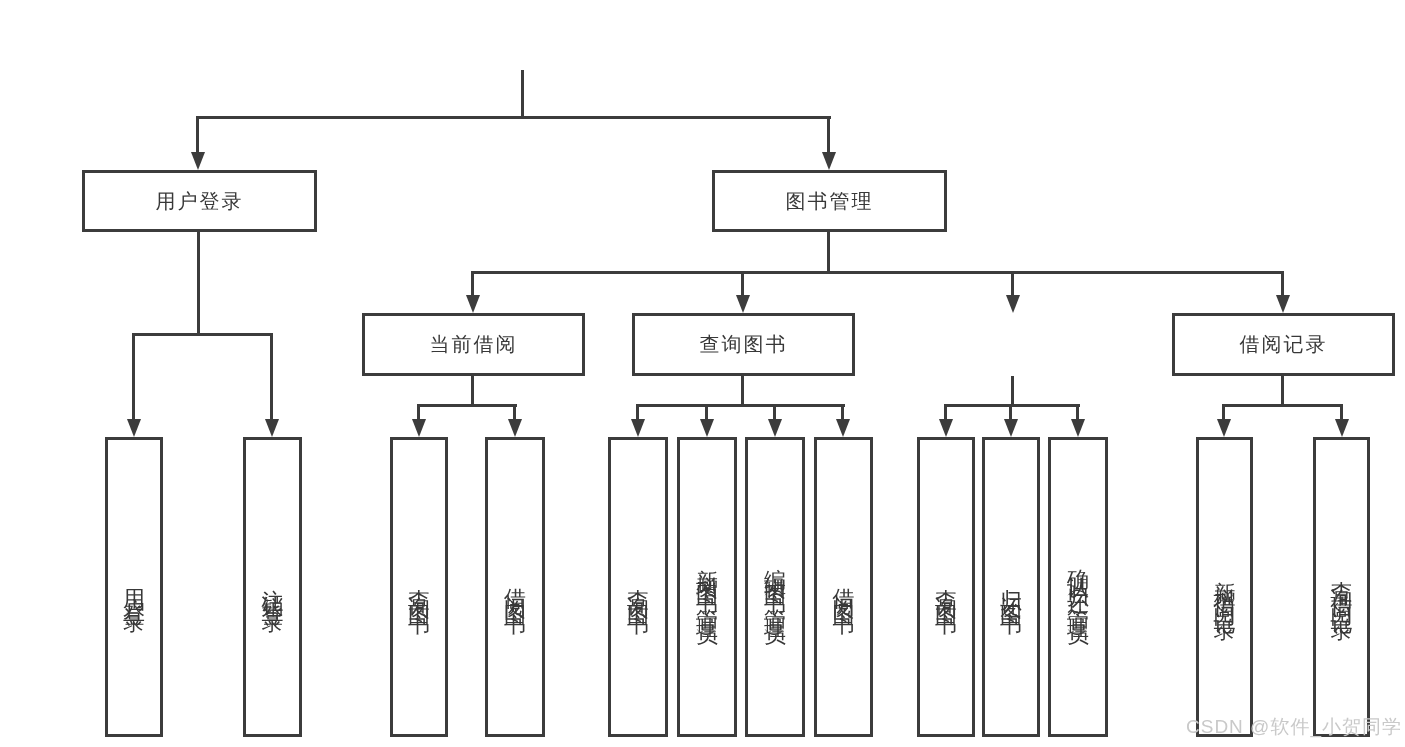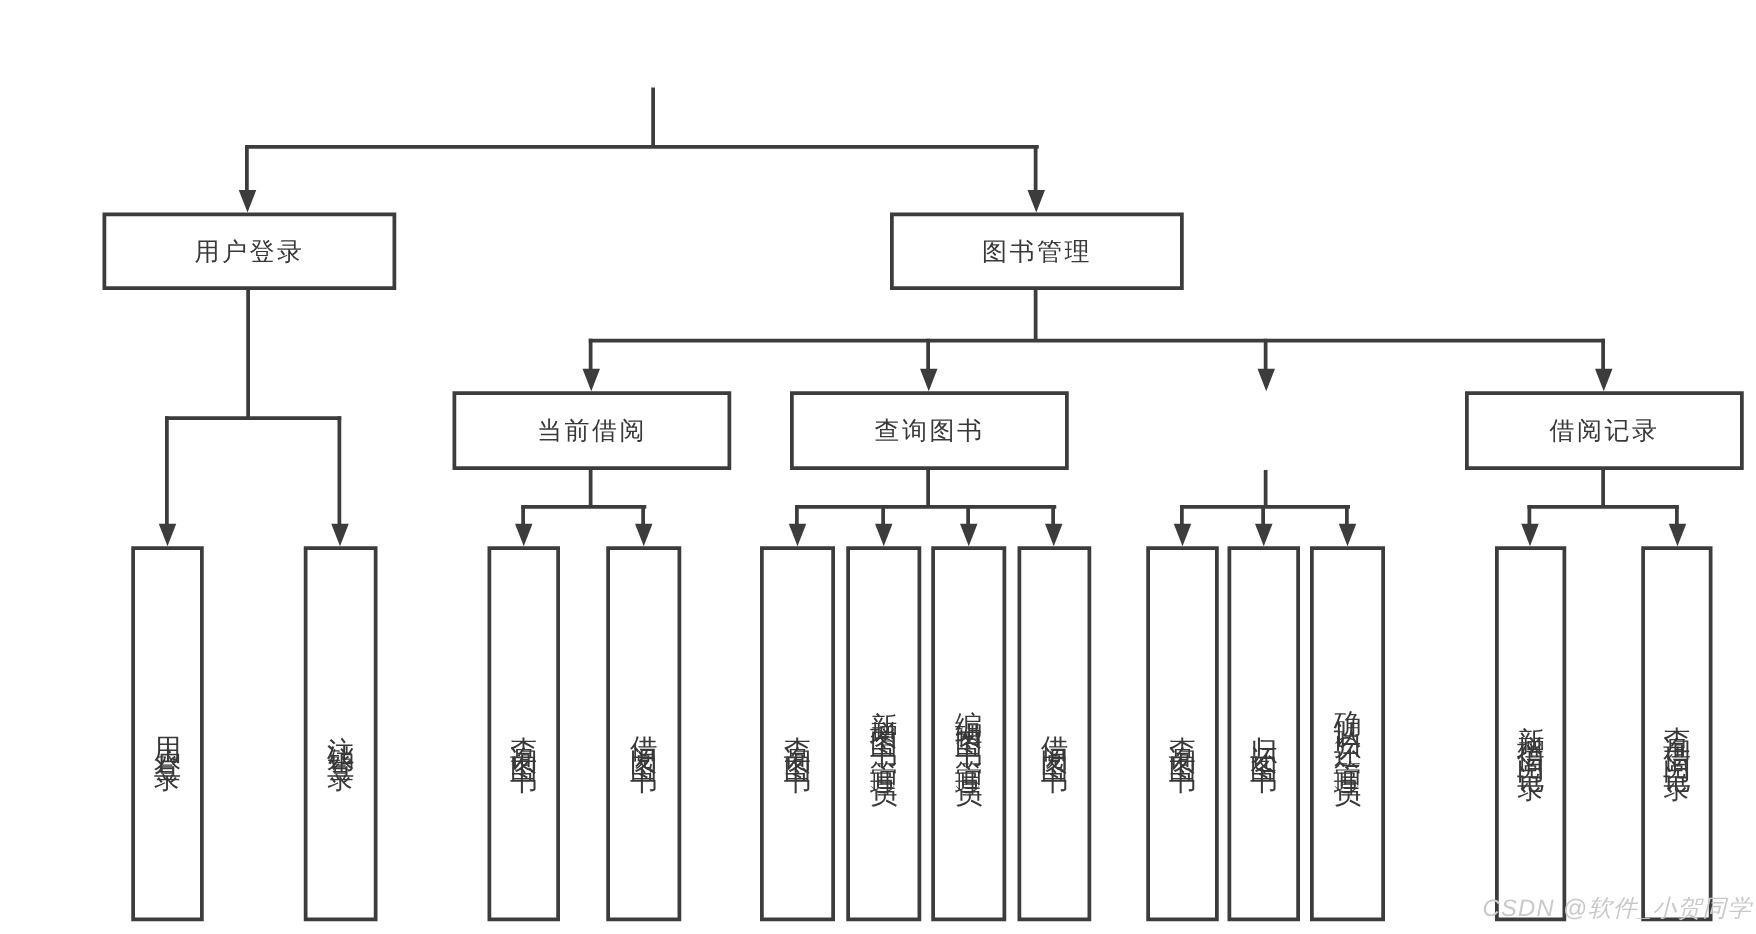--- a/index.html
+++ b/index.html
@@ -39,21 +39,20 @@
     border-top: 18px solid #3c3c3c;
   }
   .watermark {
     position: absolute;
     left: 1186px;
     top: 714px;
     font-size: 19px;
     color: #c9c9c9;
     letter-spacing: 1px;
     white-space: nowrap;
-    font-style: italic;
   }
 </style>
 </head>
 <body>
 
 <div id="canvas">
 
 
   <div class="node hnode" style="left:82px; top:170px; width:235px; height:62px;">
     <span>用户登录</span>

